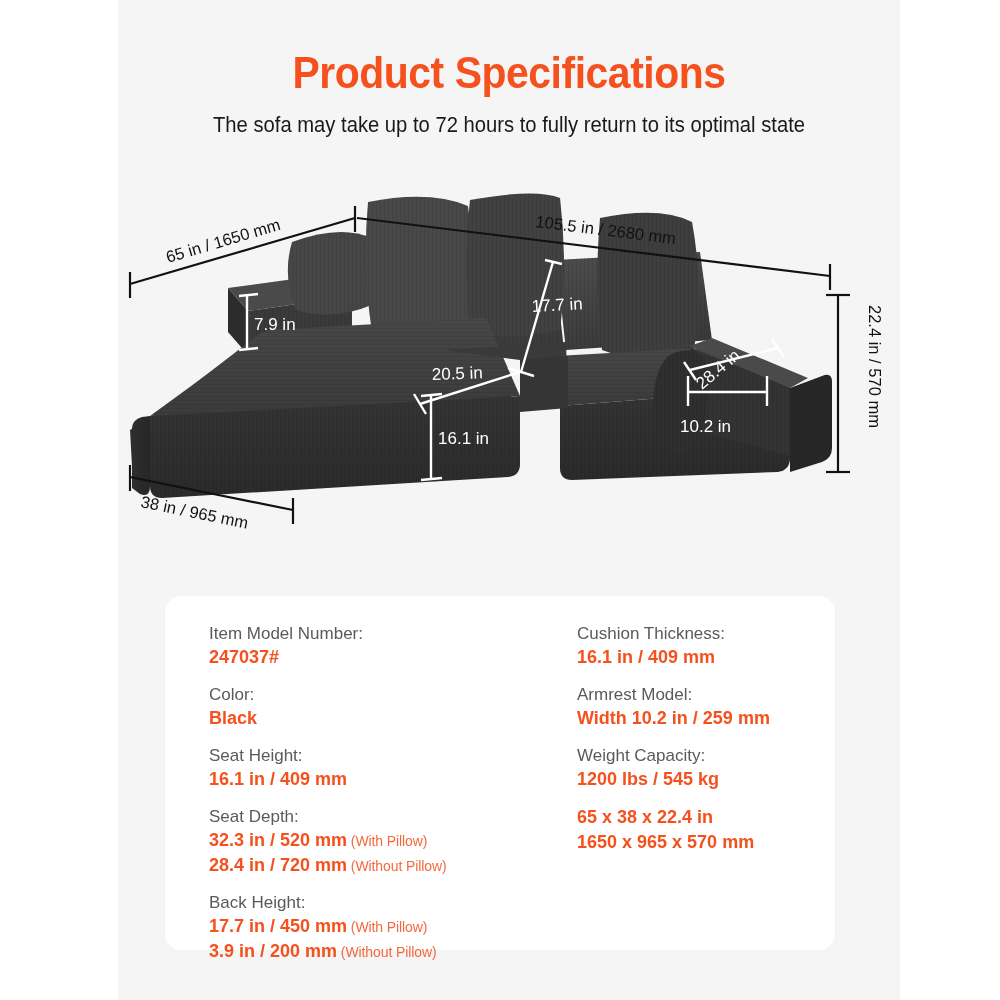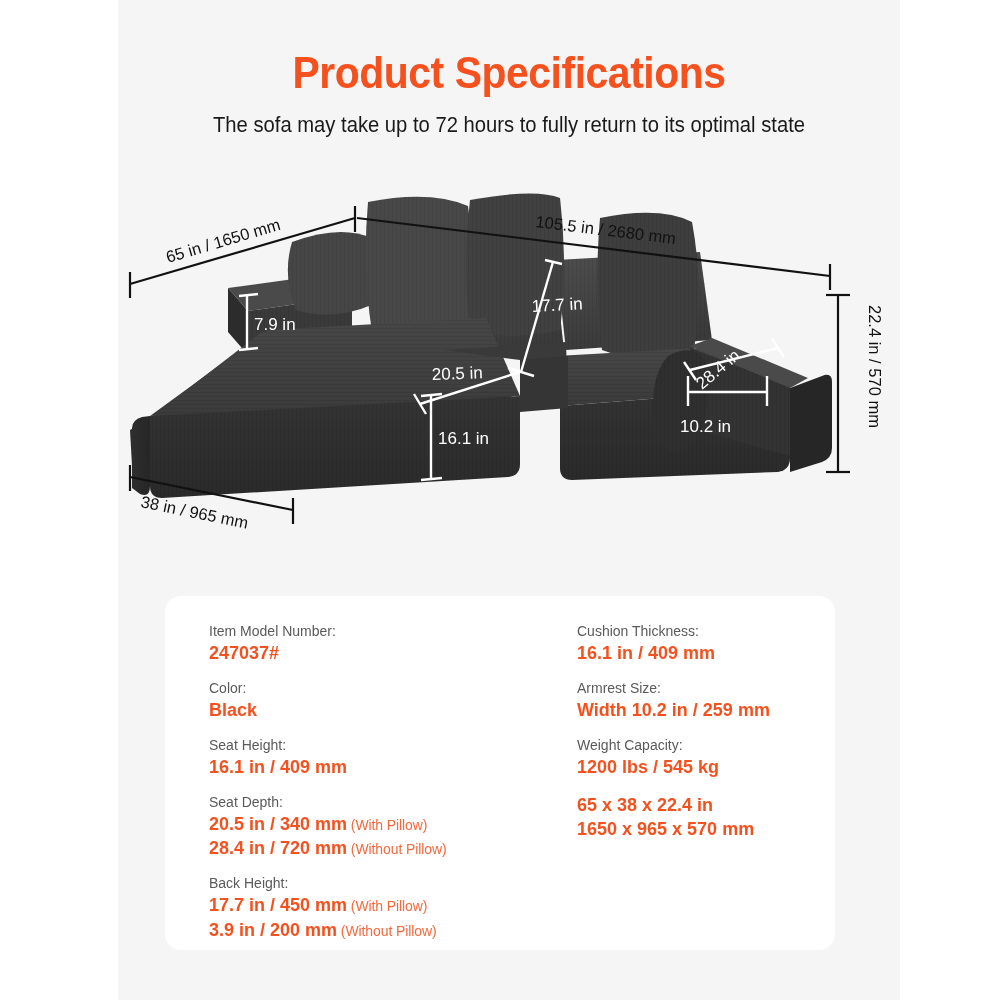--- a/index.html
+++ b/index.html
@@ -62,21 +62,21 @@
     display: flex;
     padding: 26px 0 0 0;
   }
   .col { padding-left: 44px; }
   .col.left  { width: 382px; }
   .col.right { width: 288px; padding-left: 30px; }
 
   .row { margin-bottom: 13px; }
   .row:last-child { margin-bottom: 0; }
   .lbl {
-    font-size: 14px; font-weight: 400; color: #5a5a5a;
+    font-size: 17px; font-weight: 400; color: #5a5a5a;
     line-height: 1.36; white-space: nowrap;
   }
   .val {
     font-size: 18px; font-weight: 700; color: #f4511e;
     line-height: 1.38; white-space: nowrap;
   }
   .note {
     font-size: 14px; font-weight: 400; color: #f4693e;
     letter-spacing: -0.1px;
   }
@@ -255,36 +255,36 @@
           <div class="row">
             <div class="lbl">Color:</div>
             <div class="val"><span>Black</span></div>
           </div>
           <div class="row">
             <div class="lbl">Seat Height:</div>
             <div class="val"><span>16.1 in / 409 mm</span></div>
           </div>
           <div class="row">
             <div class="lbl">Seat Depth:</div>
-            <div class="val"><span>20.5 in / 340 mm</span><span class="note"> (With Pillow)</span></div>
+            <div class="val"><span>32.3 in / 520 mm</span><span class="note"> (With Pillow)</span></div>
             <div class="val"><span>28.4 in / 720 mm</span><span class="note"> (Without Pillow)</span></div>
           </div>
           <div class="row">
             <div class="lbl">Back Height:</div>
             <div class="val"><span>17.7 in / 450 mm</span><span class="note"> (With Pillow)</span></div>
             <div class="val"><span>3.9 in / 200 mm</span><span class="note"> (Without Pillow)</span></div>
           </div>
         </div>
       <div class="col right" id="col-right">
           <div class="row">
             <div class="lbl">Cushion Thickness:</div>
             <div class="val"><span>16.1 in / 409 mm</span></div>
           </div>
           <div class="row">
-            <div class="lbl">Armrest Size:</div>
+            <div class="lbl">Armrest Model:</div>
             <div class="val"><span>Width 10.2 in / 259 mm</span></div>
           </div>
           <div class="row">
             <div class="lbl">Weight Capacity:</div>
             <div class="val"><span>1200 lbs / 545 kg</span></div>
           </div>
           <div class="row">
             <div class="val"><span>65 x 38 x 22.4 in</span></div>
             <div class="val"><span>1650 x 965 x 570 mm</span></div>
           </div>

